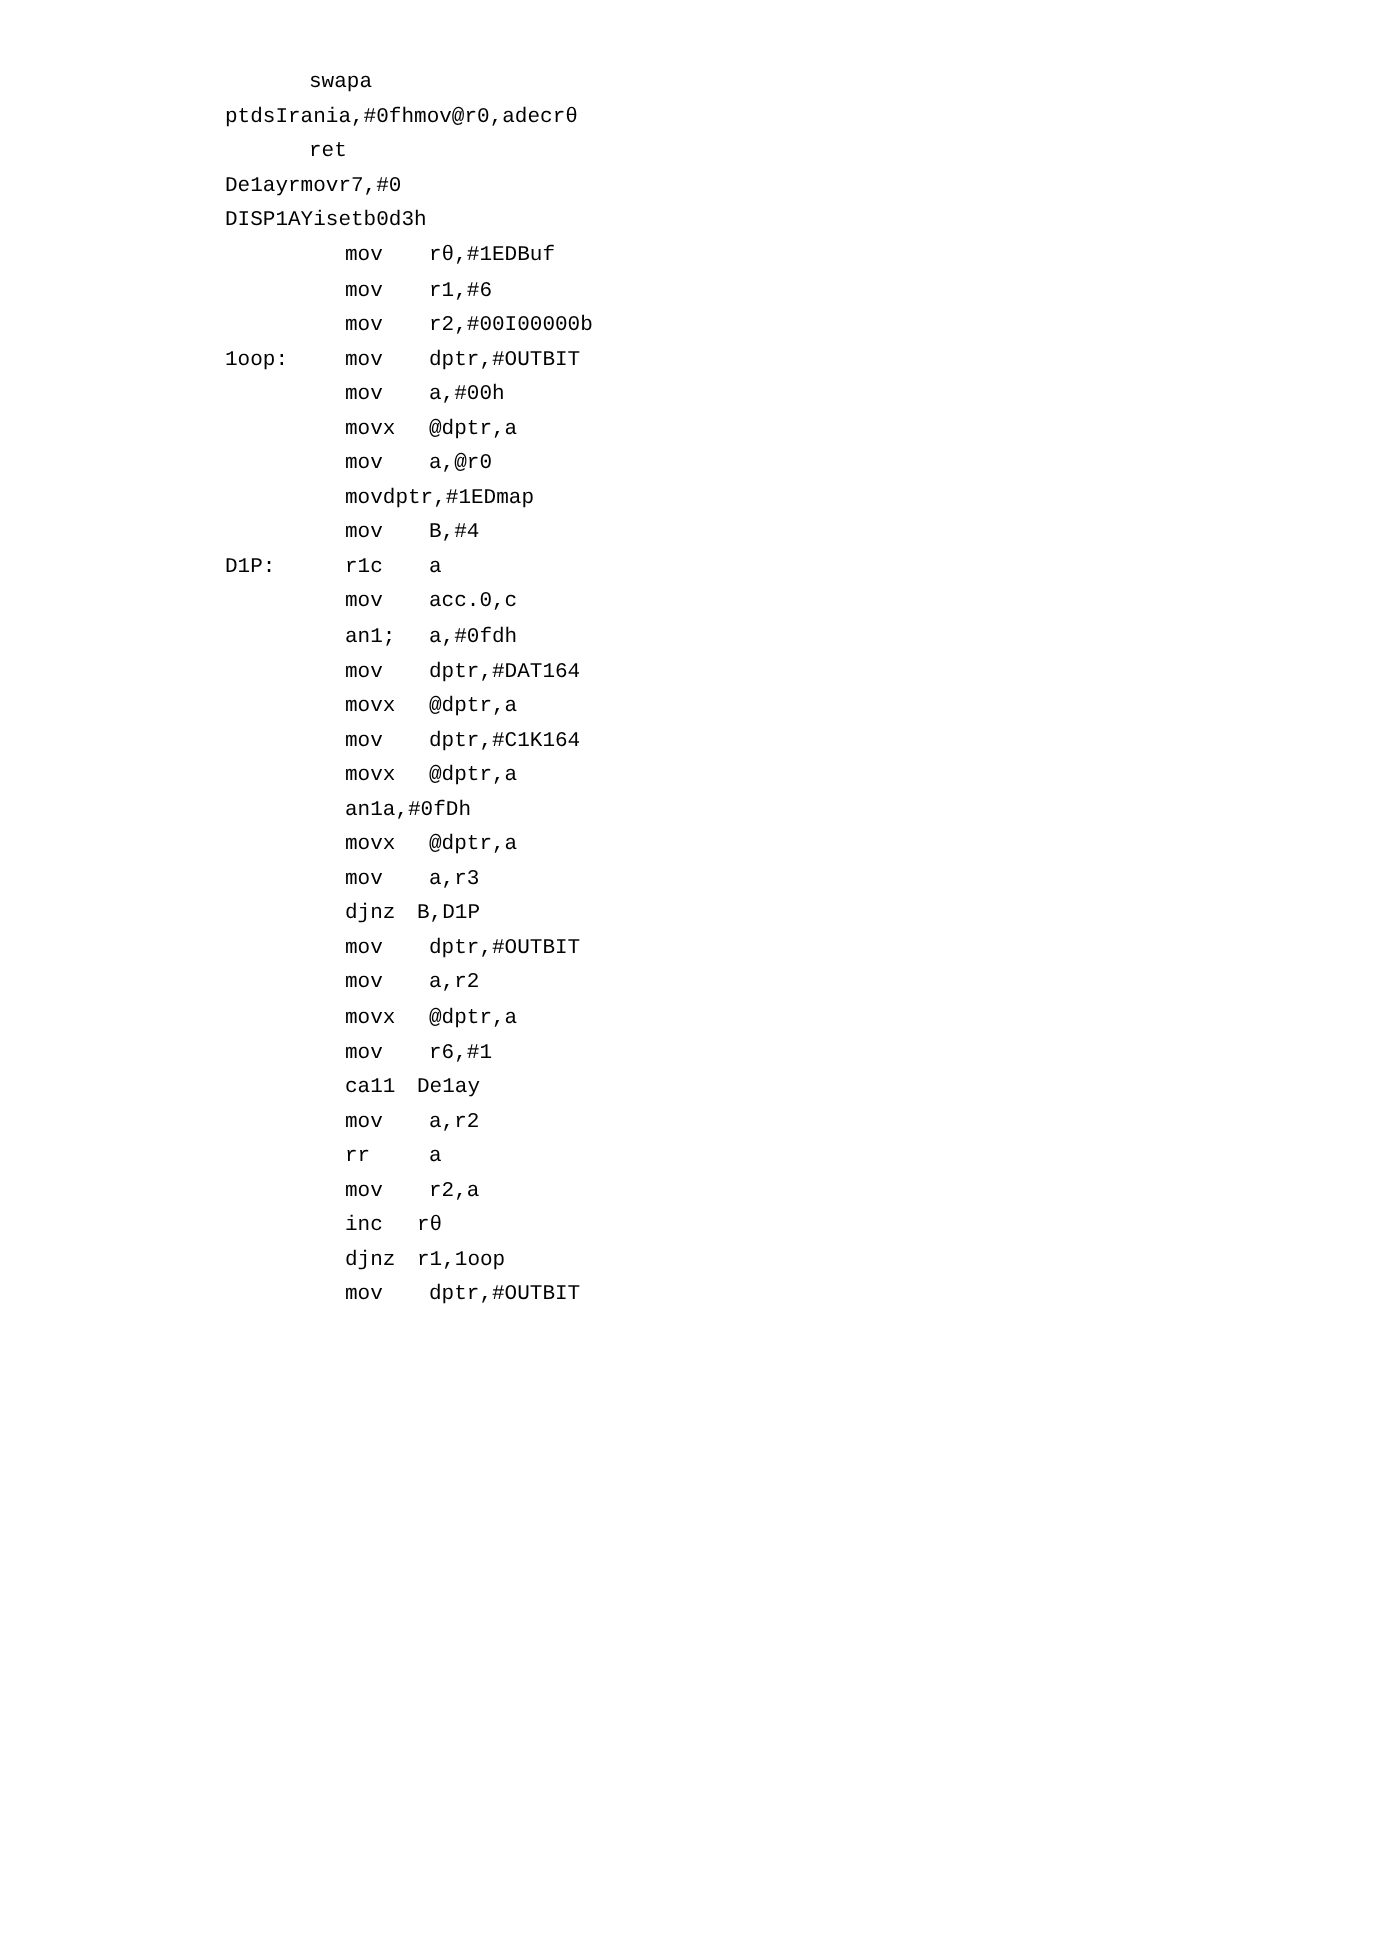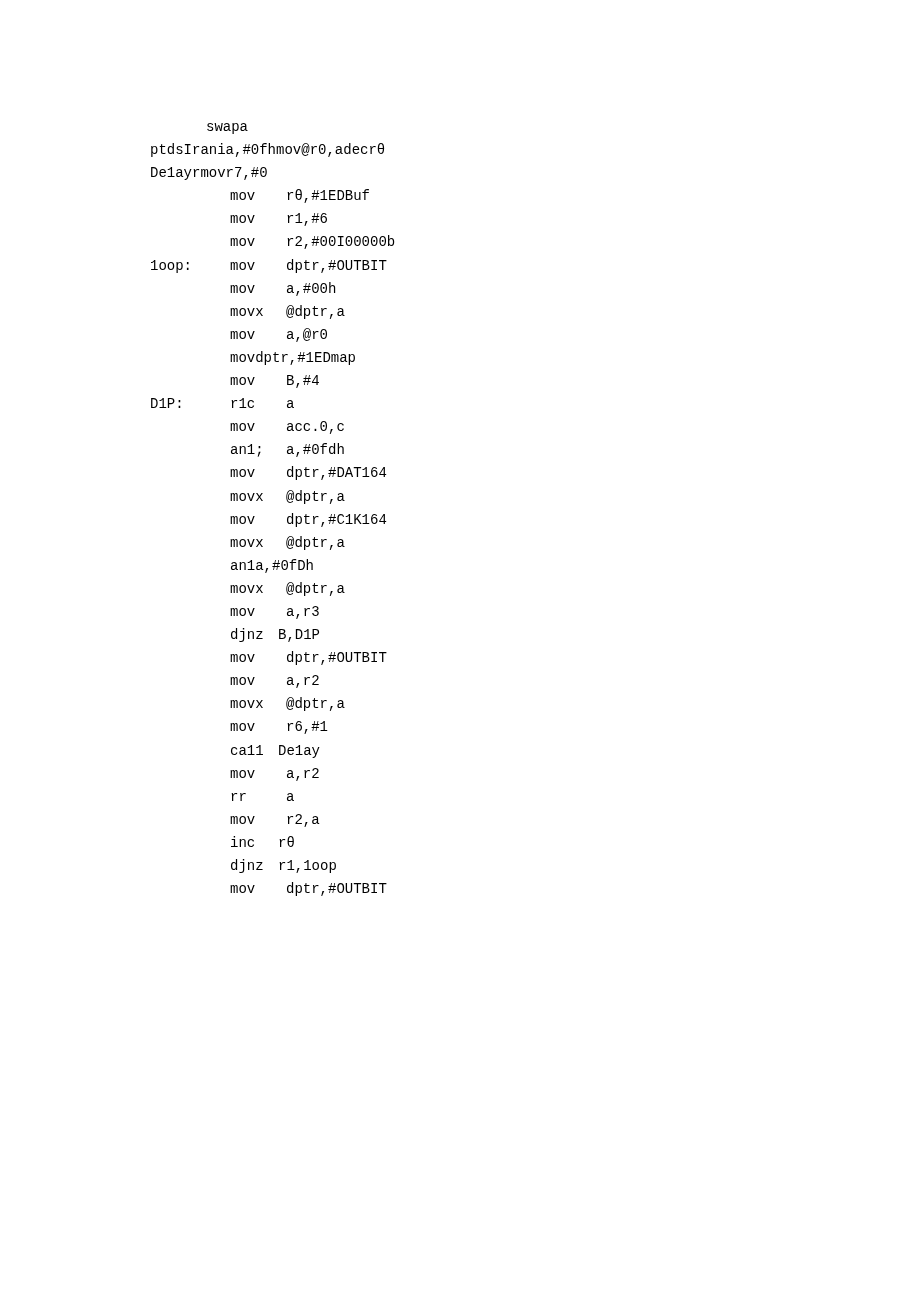--- a/index.html
+++ b/index.html
@@ -7,21 +7,21 @@
       padding: 0;
       background: #ffffff;
       font-family: "Courier New", Courier, monospace;
       font-size: 14px;
       color: #000000;
       line-height: 1.65;
     }
     .page {
       width: 920px;
       min-height: 1301px;
-      padding: 116px 0 0 150px;
+      padding: 44px 0 0 150px;
       box-sizing: border-box;
     }
     .line {
       white-space: pre;
     }
     .indent1 {
       padding-left: 56px;
     }
     .indent-label {
       display: inline-block;
@@ -37,21 +37,23 @@
       width: 48px;
     }
   </style>
 </head>
 <body>
 
 <div class="page">
 
   <div class="line indent1">swapa</div>
   <div class="line">ptdsIrania,#0fhmov@r0,adecrθ</div>
+  <div class="line indent1">ret</div>
   <div class="line">De1ayrmovr7,#0</div>
+  <div class="line">DISP1AYisetb0d3h</div>
 
   <div class="line"><span class="indent-label"></span><span class="op">mov</span><span>rθ,#1EDBuf</span></div>
   <div class="line"><span class="indent-label"></span><span class="op">mov</span><span>r1,#6</span></div>
   <div class="line"><span class="indent-label"></span><span class="op">mov</span><span>r2,#00I00000b</span></div>
 
   <div class="line"><span class="indent-label">1oop:</span><span class="op">mov</span><span>dptr,#OUTBIT</span></div>
   <div class="line"><span class="indent-label"></span><span class="op">mov</span><span>a,#00h</span></div>
   <div class="line"><span class="indent-label"></span><span class="op">movx</span><span>@dptr,a</span></div>
   <div class="line"><span class="indent-label"></span><span class="op">mov</span><span>a,@r0</span></div>
   <div class="line"><span class="indent-label"></span><span>movdptr,#1EDmap</span></div>

